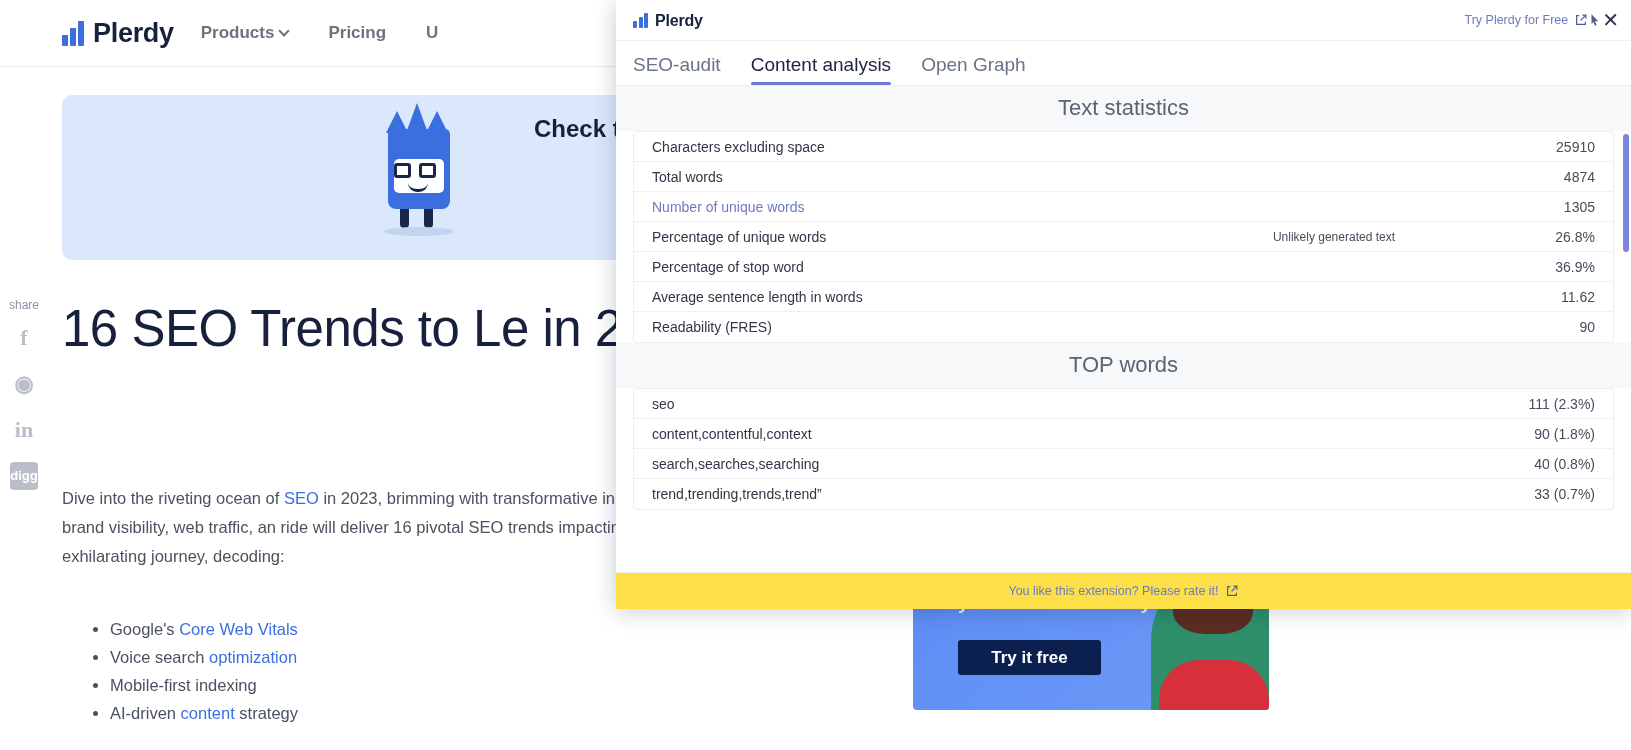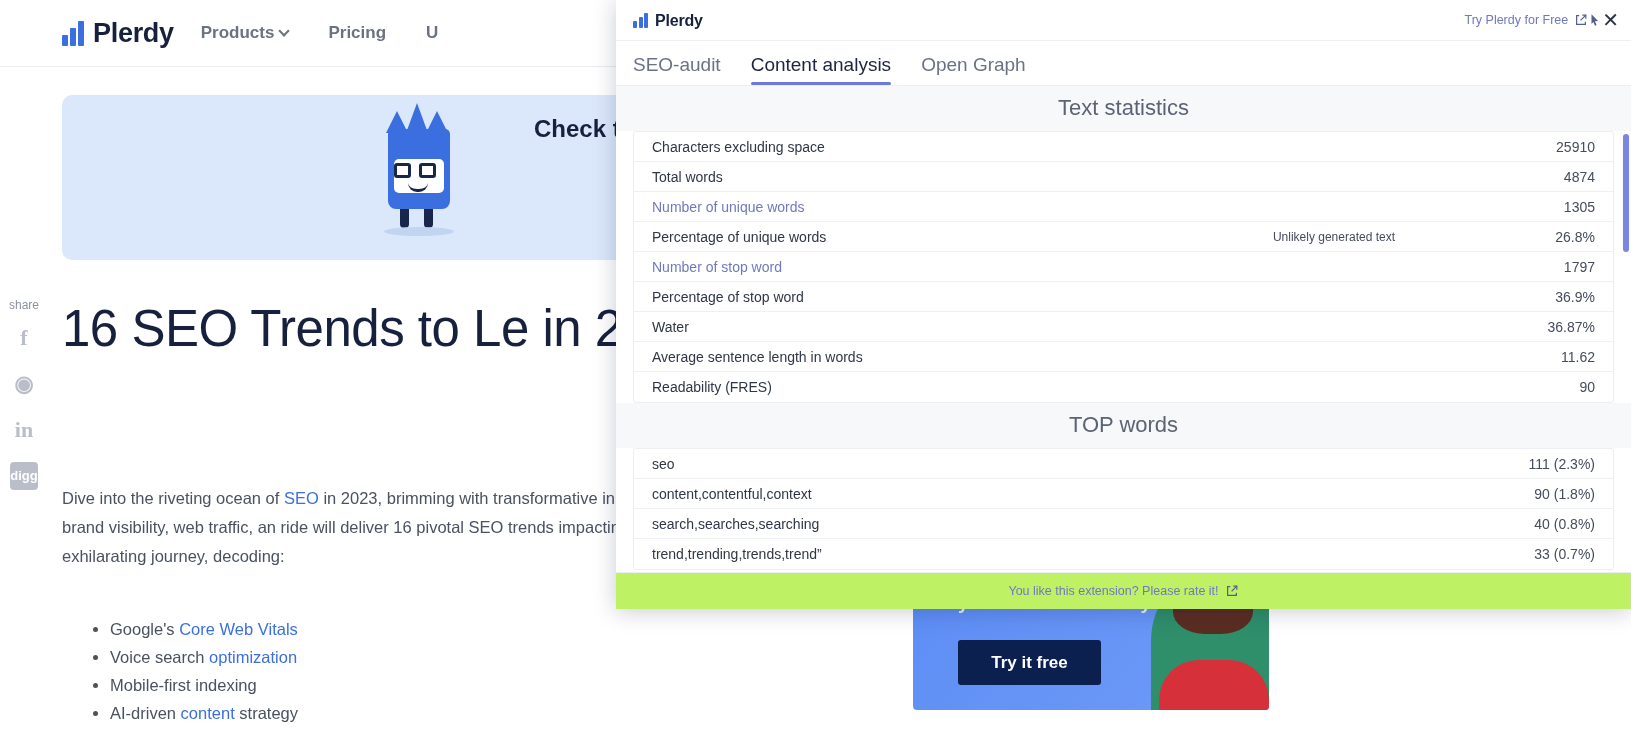--- a/index.html
+++ b/index.html
@@ -72,21 +72,21 @@
   .bullets { position: absolute; left: 92px; top: 615px; width: 640px; font-size: 16.5px; line-height: 28px; color: #4a5260; }
   .bullets li { list-style: disc; margin-left: 18px; }
   .bullets a { color: #3b6fe0; text-decoration: none; text-align: center; }
 
   .cta-card {
     position: absolute; left: 913px; top: 528px; width: 356px; height: 182px;
     background: linear-gradient(135deg,#5b8cf5,#6f9bf7); border-radius: 4px; overflow: hidden;
   }
   .cta-head { position: absolute; left: 45px; top: 62px; width: 250px; font-size: 19px; font-weight: 700; color: #eaf0ff; line-height: 25px; }
   .cta-btn {
-    position: absolute; left: 45px; top: 112px; width: 143px; height: 45px;
+    position: absolute; left: 45px; top: 112px; width: 143px; height: 35px;
     background: #0c2050; color: #fff; font-size: 17px; font-weight: 700;
     display: flex; align-items: center; justify-content: center; border-radius: 3px; cursor: pointer;
   }
   .cta-photo { position: absolute; right: 0; top: 44px; width: 118px; height: 138px; background: #2f8f6b; border-radius: 50% 0 0 0; overflow: hidden; }
   .cta-photo .hair { position: absolute; left: 22px; top: 6px; width: 80px; height: 56px; background: #5b2d22; border-radius: 50% 50% 40% 40%; }
   .cta-photo .shirt { position: absolute; left: 8px; top: 88px; width: 110px; height: 60px; background: #d6303a; border-radius: 40px 40px 0 0; }
 
   
   #panel {
     position: absolute; left: 616px; top: 0; width: 1015px; height: 609px;
@@ -130,21 +130,21 @@
 
   .top-words-table { margin: 0 17px 8px; border: 1px solid #eceef2; border-radius: 3px; overflow: hidden; background: #fff; }
   .tw-row { display: flex; align-items: center; height: 30px; border-bottom: 1px solid #eef0f3; padding: 0 18px; font-size: 14px; }
   .tw-row:last-child { border-bottom: none; }
   .tw-word { color: #2f3646; }
   .tw-count { margin-left: auto; color: #454c5c; }
 
   .scrollbar { position: absolute; right: 2px; top: 48px; width: 6px; height: 118px; background: #7b86e0; border-radius: 4px; }
 
   .panel-footer {
-    height: 37px; background: #bef264; border-top: 1px solid #eceef2;
+    height: 37px; background: #fde047; border-top: 1px solid #eceef2;
     display: flex; align-items: center; justify-content: center;
   }
   .rate-link { font-size: 12.5px; color: #6f79bf; display: flex; align-items: center; gap: 6px; cursor: pointer; }
 </style>
 </head>
 <body>
 
 <div id="page">
 
   <div class="site-header">
@@ -278,33 +278,23 @@
         <span class="stat-label link">Number of unique words</span>
         <span class="stat-mid"></span>
         <span class="stat-val">1305</span>
       </div>
       <div class="stat-row">
         <span class="stat-label">Percentage of unique words</span>
         <span class="stat-mid">Unlikely generated text</span>
         <span class="stat-val">26.8%</span>
       </div>
       <div class="stat-row">
-        <span class="stat-label link">Number of stop word</span>
-        <span class="stat-mid"></span>
-        <span class="stat-val">1797</span>
-      </div>
-      <div class="stat-row">
         <span class="stat-label">Percentage of stop word</span>
         <span class="stat-mid"></span>
         <span class="stat-val">36.9%</span>
-      </div>
-      <div class="stat-row">
-        <span class="stat-label">Water</span>
-        <span class="stat-mid"></span>
-        <span class="stat-val">36.87%</span>
       </div>
       <div class="stat-row">
         <span class="stat-label">Average sentence length in words</span>
         <span class="stat-mid"></span>
         <span class="stat-val">11.62</span>
       </div>
       <div class="stat-row">
         <span class="stat-label">Readability (FRES)</span>
         <span class="stat-mid"></span>
         <span class="stat-val">90</span>

